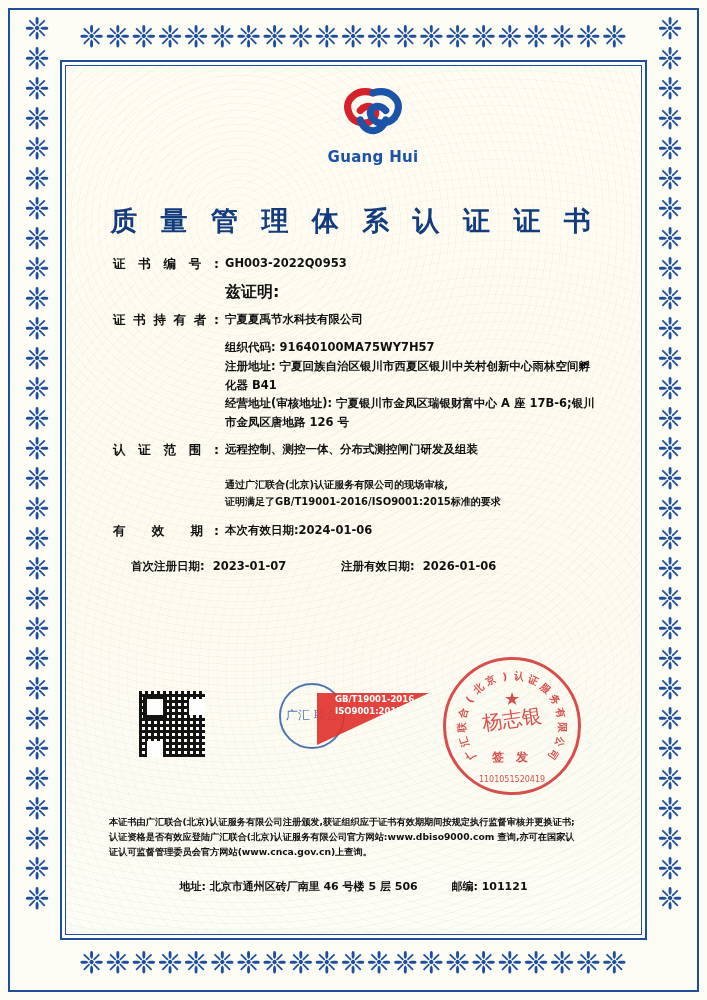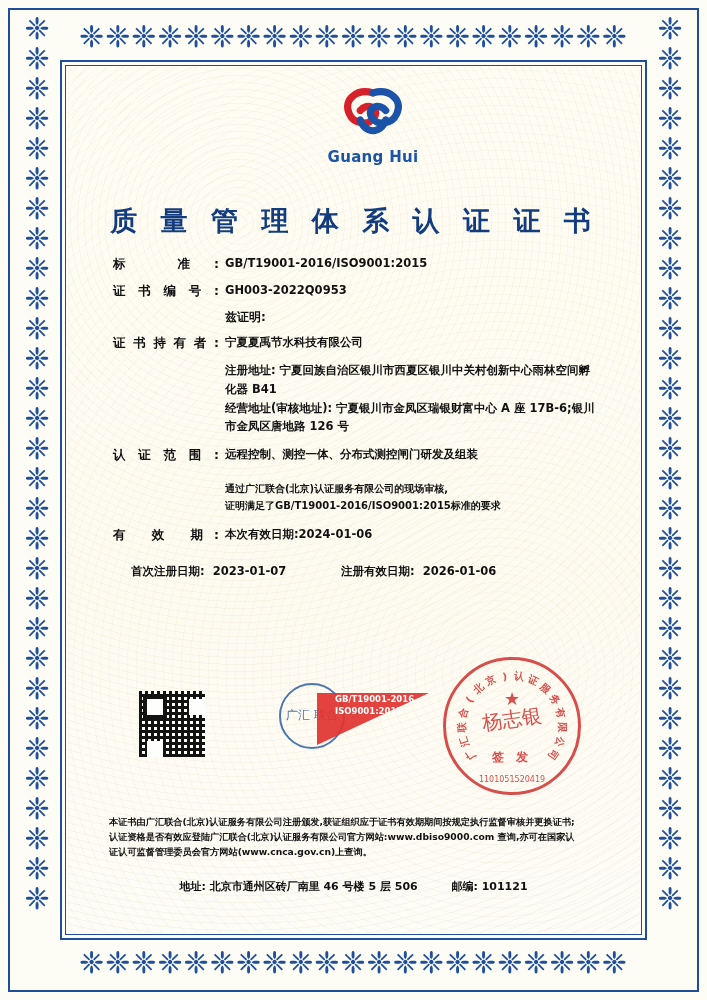--- a/index.html
+++ b/index.html
@@ -150,21 +150,21 @@
   }
   .sub-block {
     margin-left: 112px;
     font-size: 11.5px;
     line-height: 1.62;
     font-weight: bold;
     color: #111;
   }
   .zizhengming {
     margin-left: 112px;
-    font-size: 12px;
+    font-size: 16px;
     font-weight: bold;
     margin-bottom: 8px;
   }
   .holder-row { margin-top: 2px; }
   .scope-row { margin-top: 10px; }
   .statement {
     margin-left: 112px;
     margin-top: 16px;
     margin-bottom: 12px;
     font-size: 10px;
@@ -352,38 +352,35 @@
         <path d="M60 10 C80 4, 98 18, 90 36 C84 50, 64 52, 58 40 C52 28, 68 22, 76 32" fill="none" stroke="#1a53a8" stroke-width="9" stroke-linecap="round"></path>
         <path d="M44 44 C50 62, 70 62, 76 44" fill="none" stroke="#1a53a8" stroke-width="9" stroke-linecap="round"></path>
       </svg>
       <div class="logo-text">Guang Hui</div>
     </div>
 
     <div class="cert-title">质 量 管 理 体 系 认 证 证 书</div>
 
     <div class="fields">
 
-      <div class="row">
-        <div class="lbl">标  准:</div>
-        <div class="val">GB/T19001-2016/ISO9001:2015</div>
-      </div>
 
       <div class="row">
         <div class="lbl">证书编号:</div>
         <div class="val">GH003-2022Q0953</div>
       </div>
 
       <div class="zizhengming">兹证明:</div>
 
       <div class="row holder-row">
         <div class="lbl">证书持有者:</div>
         <div class="val">宁夏夏禹节水科技有限公司</div>
       </div>
 
       <div class="sub-block">
+        <div>组织代码:  91640100MA75WY7H57</div>
         <div>注册地址:  宁夏回族自治区银川市西夏区银川中关村创新中心雨林空间孵</div>
         <div>化器 B41</div>
         <div>经营地址(审核地址):  宁夏银川市金凤区瑞银财富中心 A 座 17B-6;银川</div>
         <div>市金凤区唐地路 126 号</div>
       </div>
 
       <div class="row scope-row">
         <div class="lbl">认证范围:</div>
         <div class="val">远程控制、测控一体、分布式测控闸门研发及组装</div>
       </div>

